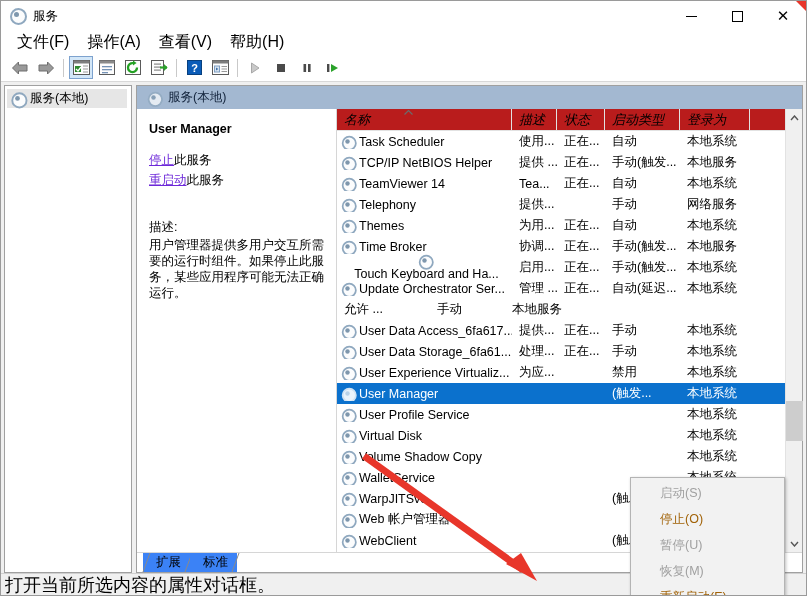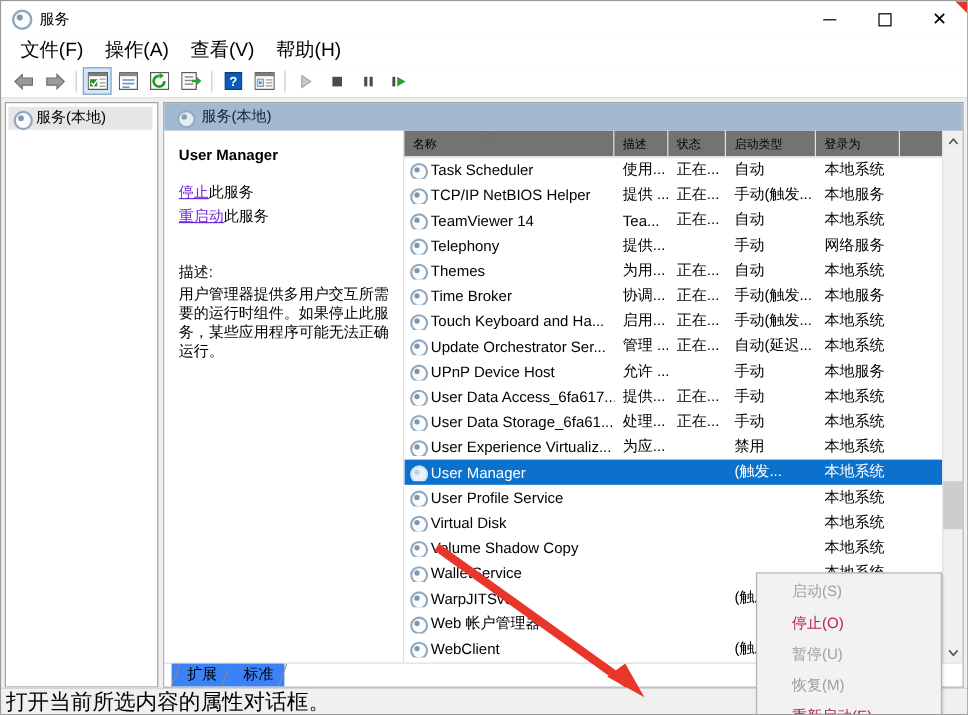--- a/index.html
+++ b/index.html
@@ -155,22 +155,23 @@
     font-size: 12.5px; line-height: 16px; margin-top: 1px;
   }
 
   
   .listwrap {
     flex: 1 1 auto; display: flex; flex-direction: column;
     min-width: 0; position: relative; background: #fff;
   }
   .lv-header {
     display: flex; height: 22px; min-height: 22px;
-    background: #737373; border-bottom: 1px solid #e2e2e2;
-    font-size: 10px;
+    background: #b91c1c; border-bottom: 1px solid #e2e2e2;
+    font-size: 13px;
+    font-style: italic;
   }
   .lv-header .col {
     display: flex; align-items: center;
     padding-left: 7px;
     border-right: 1px solid #e2e2e2;
     position: relative;
     overflow: hidden; white-space: nowrap;
   }
   .sortarrow {
     position: absolute; left: 50%; top: 1px;
@@ -251,21 +252,21 @@
     background: #f2f2f2;
     border: 1px solid #b4b4b4;
     padding: 2px 0;
     z-index: 40;
     box-shadow: 1px 1px 3px rgba(0,0,0,.25);
   }
   .ctxitem {
     height: 26px;
     display: flex; align-items: center;
     padding: 0 10px 0 29px;
-    font-size: 12.5px; color: #be185d;
+    font-size: 12.5px; color: #a16207;
     position: relative;
   }
   .ctxitem.disabled { color: #a0a0a0; }
 
   
   .annot {
     position: absolute; left: 0; top: 0;
     width: 807px; height: 596px;
     pointer-events: none; z-index: 60;
   }
@@ -501,44 +502,40 @@
                 <div class="cell name" style="width: 175px; min-width: 175px;">
                   <span class="gear"></span>
                   <span>Time Broker</span>
                 </div>
                 <div class="cell" style="width: 45px; min-width: 45px;">协调...</div>
                 <div class="cell" style="width: 48px; min-width: 48px;">正在...</div>
                 <div class="cell" style="width: 75px; min-width: 75px;">手动(触发...</div>
                 <div class="cell" style="width: 70px; min-width: 70px;">本地服务</div>
               </div>
               <div class="row">
-                <div class="cell name" style="width: 175px; min-width: 175px;">
+                <div class="cell name" style="width: 175px; min-width: 175px; flex-direction: column;">
                   <span class="gear"></span>
                   <span>Touch Keyboard and Ha...</span>
                 </div>
                 <div class="cell" style="width: 45px; min-width: 45px;">启用...</div>
                 <div class="cell" style="width: 48px; min-width: 48px;">正在...</div>
                 <div class="cell" style="width: 75px; min-width: 75px;">手动(触发...</div>
                 <div class="cell" style="width: 70px; min-width: 70px;">本地系统</div>
               </div>
               <div class="row">
                 <div class="cell name" style="width: 175px; min-width: 175px;">
                   <span class="gear"></span>
                   <span>Update Orchestrator Ser...</span>
                 </div>
                 <div class="cell" style="width: 45px; min-width: 45px;">管理 ...</div>
                 <div class="cell" style="width: 48px; min-width: 48px;">正在...</div>
                 <div class="cell" style="width: 75px; min-width: 75px;">自动(延迟...</div>
                 <div class="cell" style="width: 70px; min-width: 70px;">本地系统</div>
               </div>
               <div class="row">
-                <div class="cell name" style="width: 175px; min-width: 175px;">
-                  <span class="gear"></span>
-                  <span>UPnP Device Host</span>
-                </div>
                 <div class="cell" style="width: 45px; min-width: 45px;">允许 ...</div>
                 <div class="cell" style="width: 48px; min-width: 48px;"></div>
                 <div class="cell" style="width: 75px; min-width: 75px;">手动</div>
                 <div class="cell" style="width: 70px; min-width: 70px;">本地服务</div>
               </div>
               <div class="row">
                 <div class="cell name" style="width: 175px; min-width: 175px;">
                   <span class="gear"></span>
                   <span>User Data Access_6fa617...</span>
                 </div>

